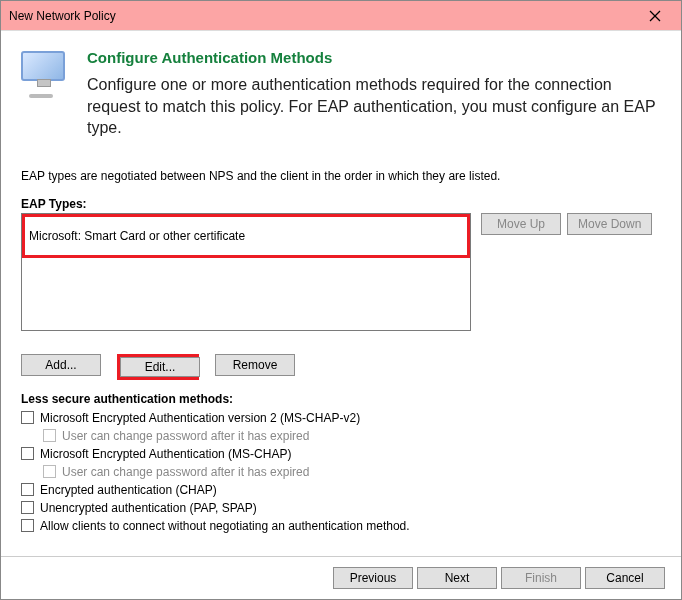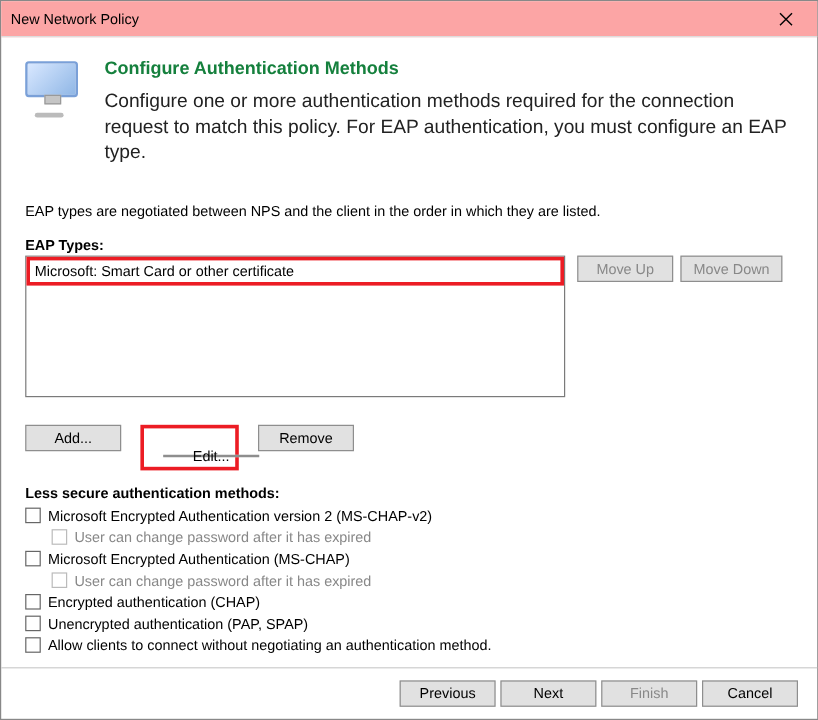--- a/index.html
+++ b/index.html
@@ -100,21 +100,21 @@
     width: 450px;
     height: 118px;
     border: 1px solid #7a7a7a;
     background: #fff;
     position: relative;
   }
   .listbox .highlighted-item {
     position: absolute;
     top: 0; left: 0; right: 0;
     border: 3px solid #ec1c24;
-    padding: 2px 4px;
+    padding: 12px 4px;
     font-size: 12px;
     background: #fff;
     cursor: pointer;
   }
   .side-buttons { display: flex; flex-direction: row; gap: 6px; }
   .btn {
     min-width: 80px;
     height: 22px;
     border: 1px solid #8e8e8e;
     background: #e1e1e1;
@@ -131,21 +131,21 @@
     cursor: default;
   }
   .eap-buttons {
     display: flex;
     gap: 16px;
     margin-top: 23px;
   }
   .eap-buttons .btn { width: 78px; }
   .edit-highlight {
     border: 3px solid #ec1c24 !important;
-    padding: 16px;
+    padding: 0;
     height: 26px;
     width: 82px;
   }
   .edit-highlight .btn {
     border: 1px solid #8e8e8e;
     width: 100%;
     height: 100%;
   }
   .less-secure { margin-top: 12px; }
   .less-secure .section-label { font-weight: bold; margin-bottom: 3px; }

